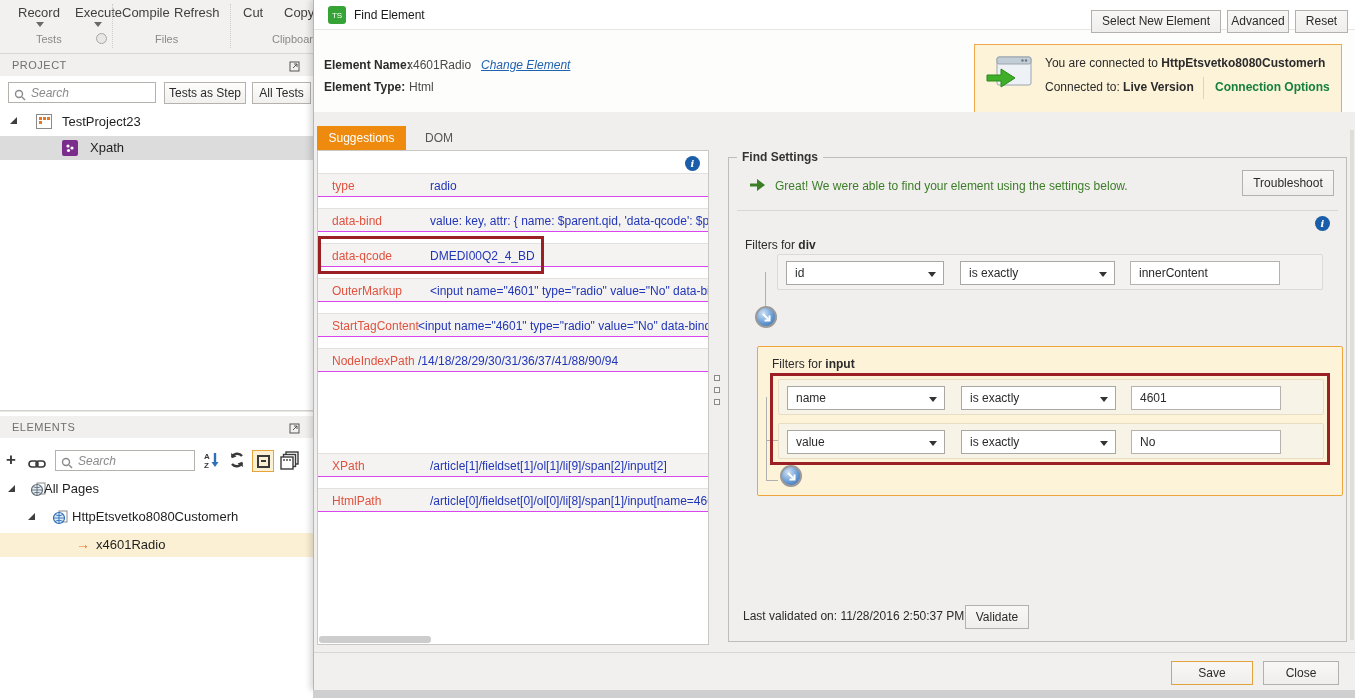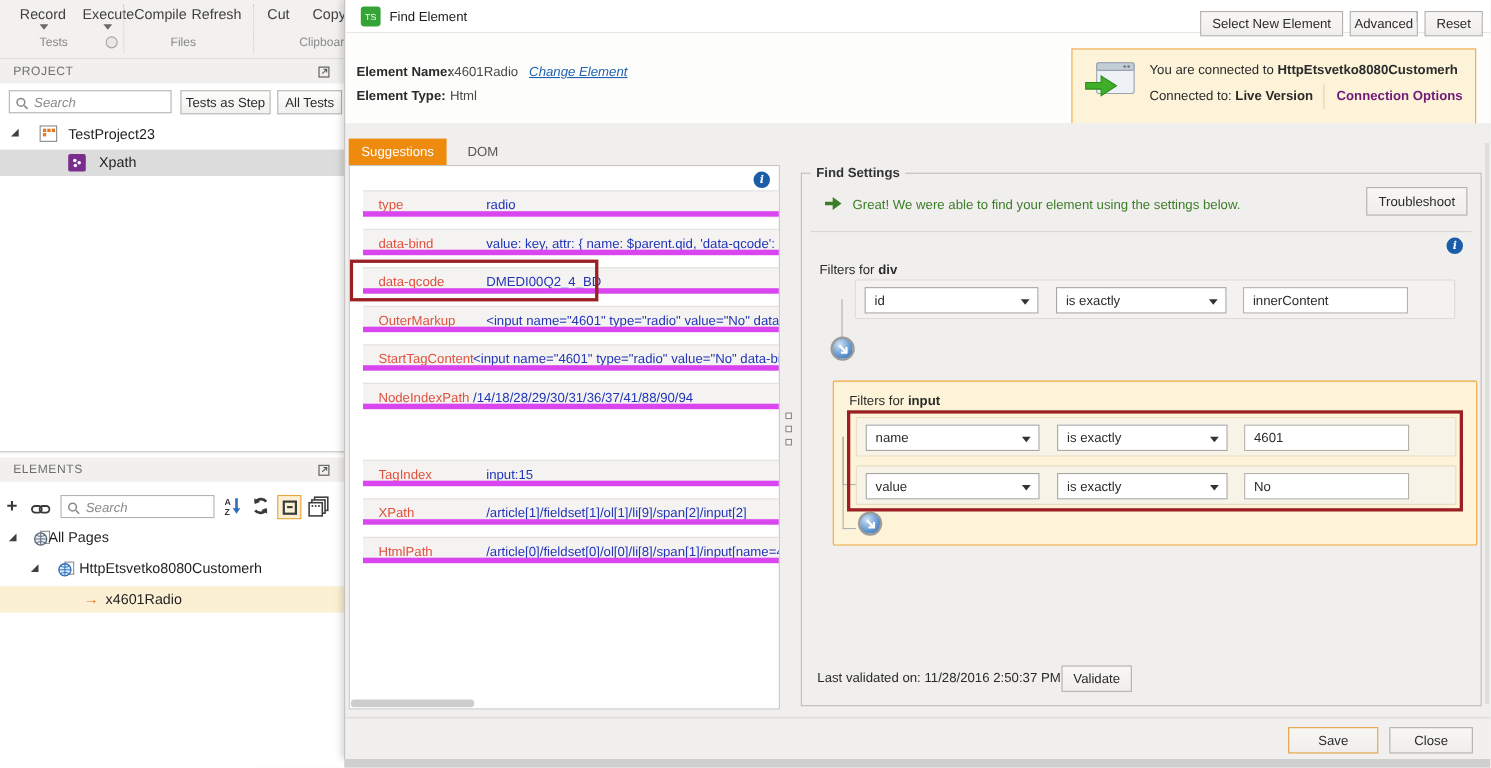--- a/index.html
+++ b/index.html
@@ -53,31 +53,31 @@
   .close-glyph { font-size:14px; color:#222; line-height:1; }
 
   .dlg-header { left:0; top:30px; width:1042px; height:82px; background:#fdfdfc; }
   .lbl-b { font-weight:bold; font-size:12px; color:#2b2b2b; }
   .val-gray { font-size:12px; color:#4a4a4a; }
   .linkit { font-size:12px; color:#1f62b0; font-style:italic; text-decoration:underline; }
 
   .connbox { position:absolute; left:660px; top:14px; width:368px; height:75px; background:#fcf3d9; border:1px solid #eda94c; }
   .conn-line1 { position:absolute; left:70px; top:11px; font-size:12px; color:#2b2b2b; }
   .conn-line2 { position:absolute; left:70px; top:35px; font-size:12px; color:#2b2b2b; }
-  .conn-opts { position:absolute; left:240px; top:35px; font-size:12px; font-weight:bold; color:#701a75; }
+  .conn-opts { position:absolute; left:240px; top:35px; font-size:12px; font-weight:bold; color:#15803d; }
   .conn-div { position:absolute; left:228px; top:32px; width:1px; height:22px; background:#e3d3a8; }
 
   .dlg-body { left:0; top:112px; width:1042px; height:540px; background:#f0efed; }
 
   .tab { position:absolute; top:126px; height:24px; font-size:12px; text-align:center; line-height:24px; }
   .tab-active { background:#ee8a0e; color:#fff; }
   .tab-idle { color:#555; }
 
   .sugg-table { position:absolute; left:3px; top:150px; width:392px; height:495px; background:#fff; border:1px solid #c9c7c4; overflow:hidden; }
-  .srow { position:absolute; left:12px; width:390px; height:24px; background:#f4f3f1; border-top:1px solid #e3e1de; border-bottom:5px solid #d946ef; white-space:nowrap; overflow:hidden; }
+  .srow { position:absolute; left:0; width:390px; height:24px; background:#f4f3f1; border-top:1px solid #e3e1de; border-bottom:1px solid #d946ef; white-space:nowrap; overflow:hidden; }
   .skey { position:absolute; left:14px; top:5px; font-size:12px; color:#e0523f; }
   .sval { position:absolute; left:112px; top:5px; font-size:12px; color:#2135b8; white-space:nowrap; }
   .red-box { position:absolute; border:3px solid #9b2023; z-index:6; }
   .hthumb { position:absolute; left:1px; bottom:1px; width:112px; height:7px; background:#cdcdcd; border-radius:3px; }
 
   .info-icon { width:15px; height:15px; border-radius:50%; background:#1a5da8; color:#fff; font-size:10px; font-weight:bold; font-family:"DejaVu Serif",serif; font-style:italic; display:flex; align-items:center; justify-content:center; }
 
   .splitter-dots { position:absolute; left:400px; top:375px; width:7px; }
   .splitter-dots i { display:block; width:6px; height:6px; border:1px solid #8a8a8a; background:#f7f6f5; margin-bottom:6px; }
 
@@ -317,24 +317,20 @@
         <span class="sval">&lt;input name="4601" type="radio" value="No" data-bind=</span>
       </div>
     <div class="srow" style="top:162px">
         <span class="skey">StartTagContent</span>
         <span class="sval" style="left:100px">&lt;input name="4601" type="radio" value="No" data-bind=</span>
       </div>
     <div class="srow" style="top:197px">
         <span class="skey">NodeIndexPath</span>
         <span class="sval" style="left:100px">/14/18/28/29/30/31/36/37/41/88/90/94</span>
       </div>
-    <div class="srow" style="top:267px">
-        <span class="skey">TagIndex</span>
-        <span class="sval">input:15</span>
-      </div>
     <div class="srow" style="top:302px">
         <span class="skey">XPath</span>
         <span class="sval">/article[1]/fieldset[1]/ol[1]/li[9]/span[2]/input[2]</span>
       </div>
     <div class="srow" style="top:337px">
         <span class="skey">HtmlPath</span>
         <span class="sval">/article[0]/fieldset[0]/ol[0]/li[8]/span[1]/input[name=4601]</span>
       </div>
 
     <div class="hthumb"></div>

